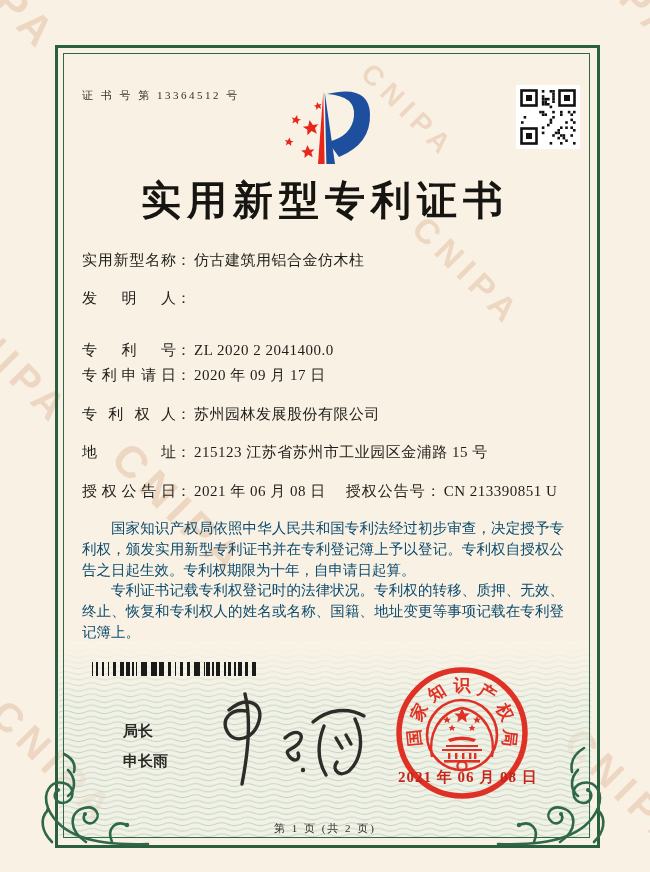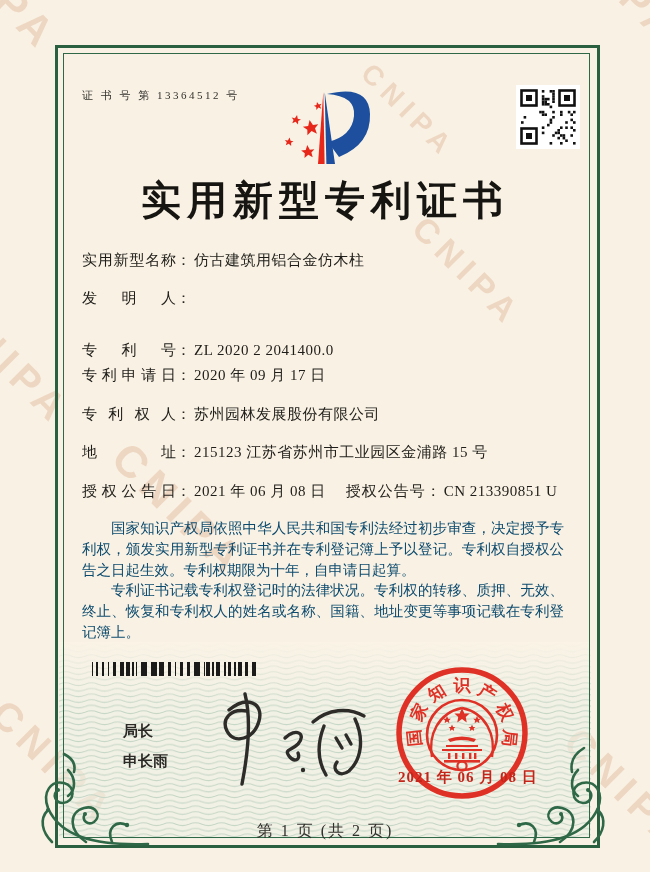--- a/index.html
+++ b/index.html
@@ -40,21 +40,21 @@
   .paras p{margin:0; text-indent:2em;}
   .barcode{position:absolute; left:92px; top:662px;}
   .director{position:absolute; left:95px; top:716px;
     font-family:"Liberation Sans","DejaVu Sans",sans-serif;
     font-weight:bold; font-size:15px; color:#2c2a26; line-height:30px;margin-left:28px;}
   .signature{position:absolute; left:195px; top:686px;}
   .seal{position:absolute; left:392px; top:663px; opacity:0.93;}
   .seal-date{position:absolute; left:398px; top:768px; font-size:15px; font-weight:bold;
     color:#c4251a; letter-spacing:1px; white-space:nowrap;}
   .footer{position:absolute; left:0; top:821px; width:100%; text-align:center;
-    font-size:16px; letter-spacing:2px; color:#32302c;}
+    font-size:11px; letter-spacing:2px; color:#32302c;}
   .flourish{position:absolute; z-index:6;}
   .fl-bl{left:24px; top:752px;}
   .fl-br{left:496px; top:746px; transform:scaleX(-1);}
 </style>
 </head>
 <body>
 
 <div class="page">
 
   <div class="wm" style="left:-88px; top:-38px; font-size:42px;">CNIPA</div>

